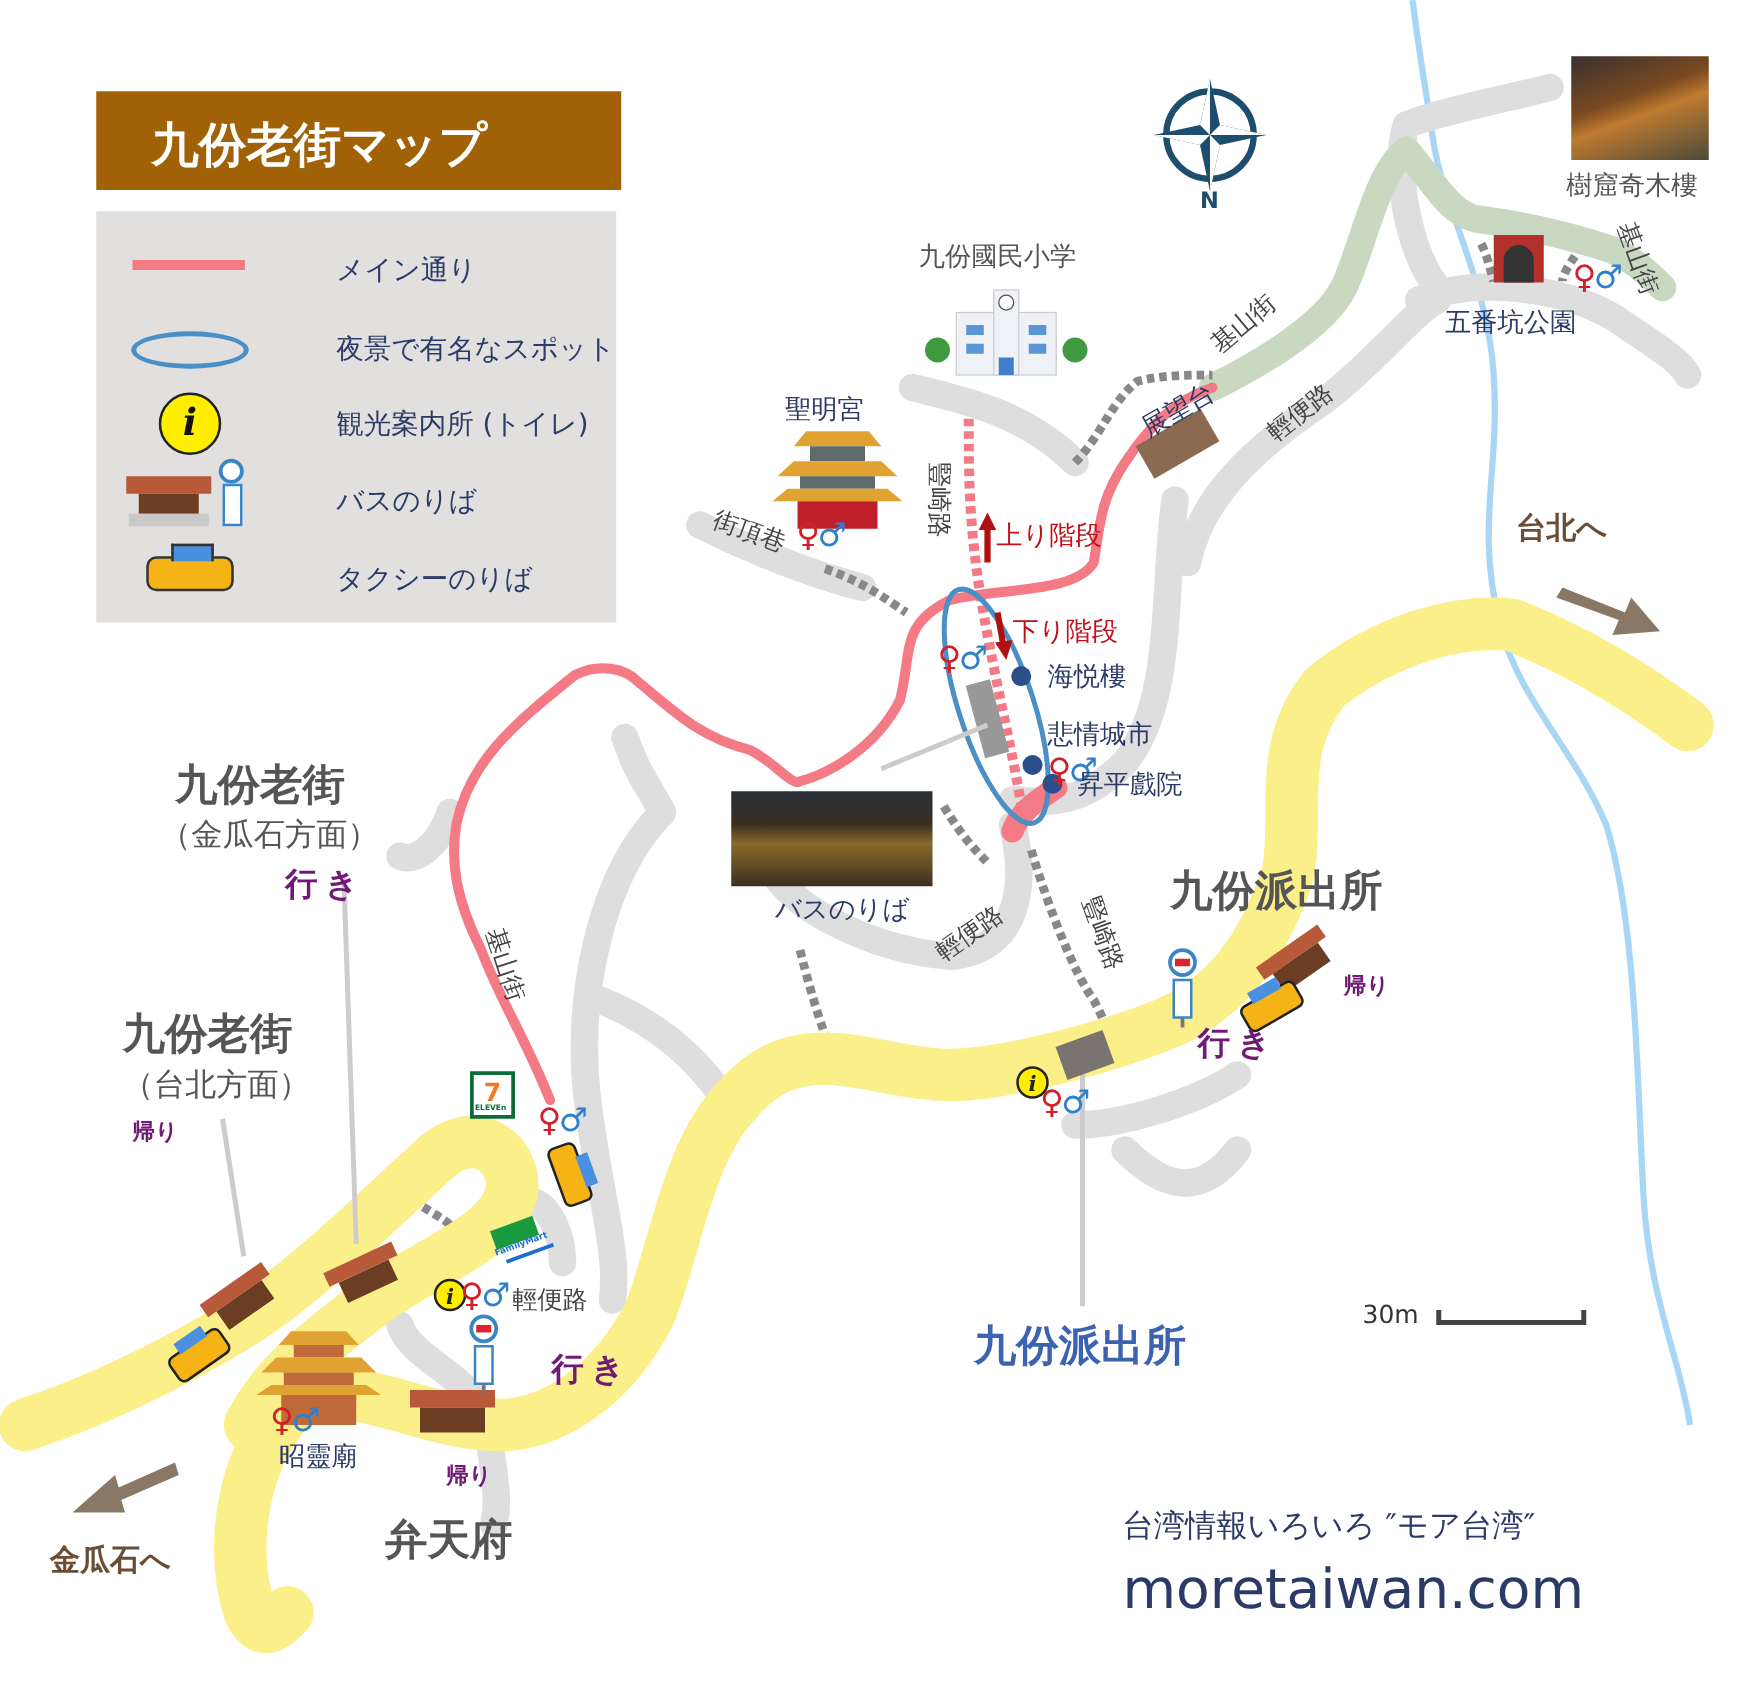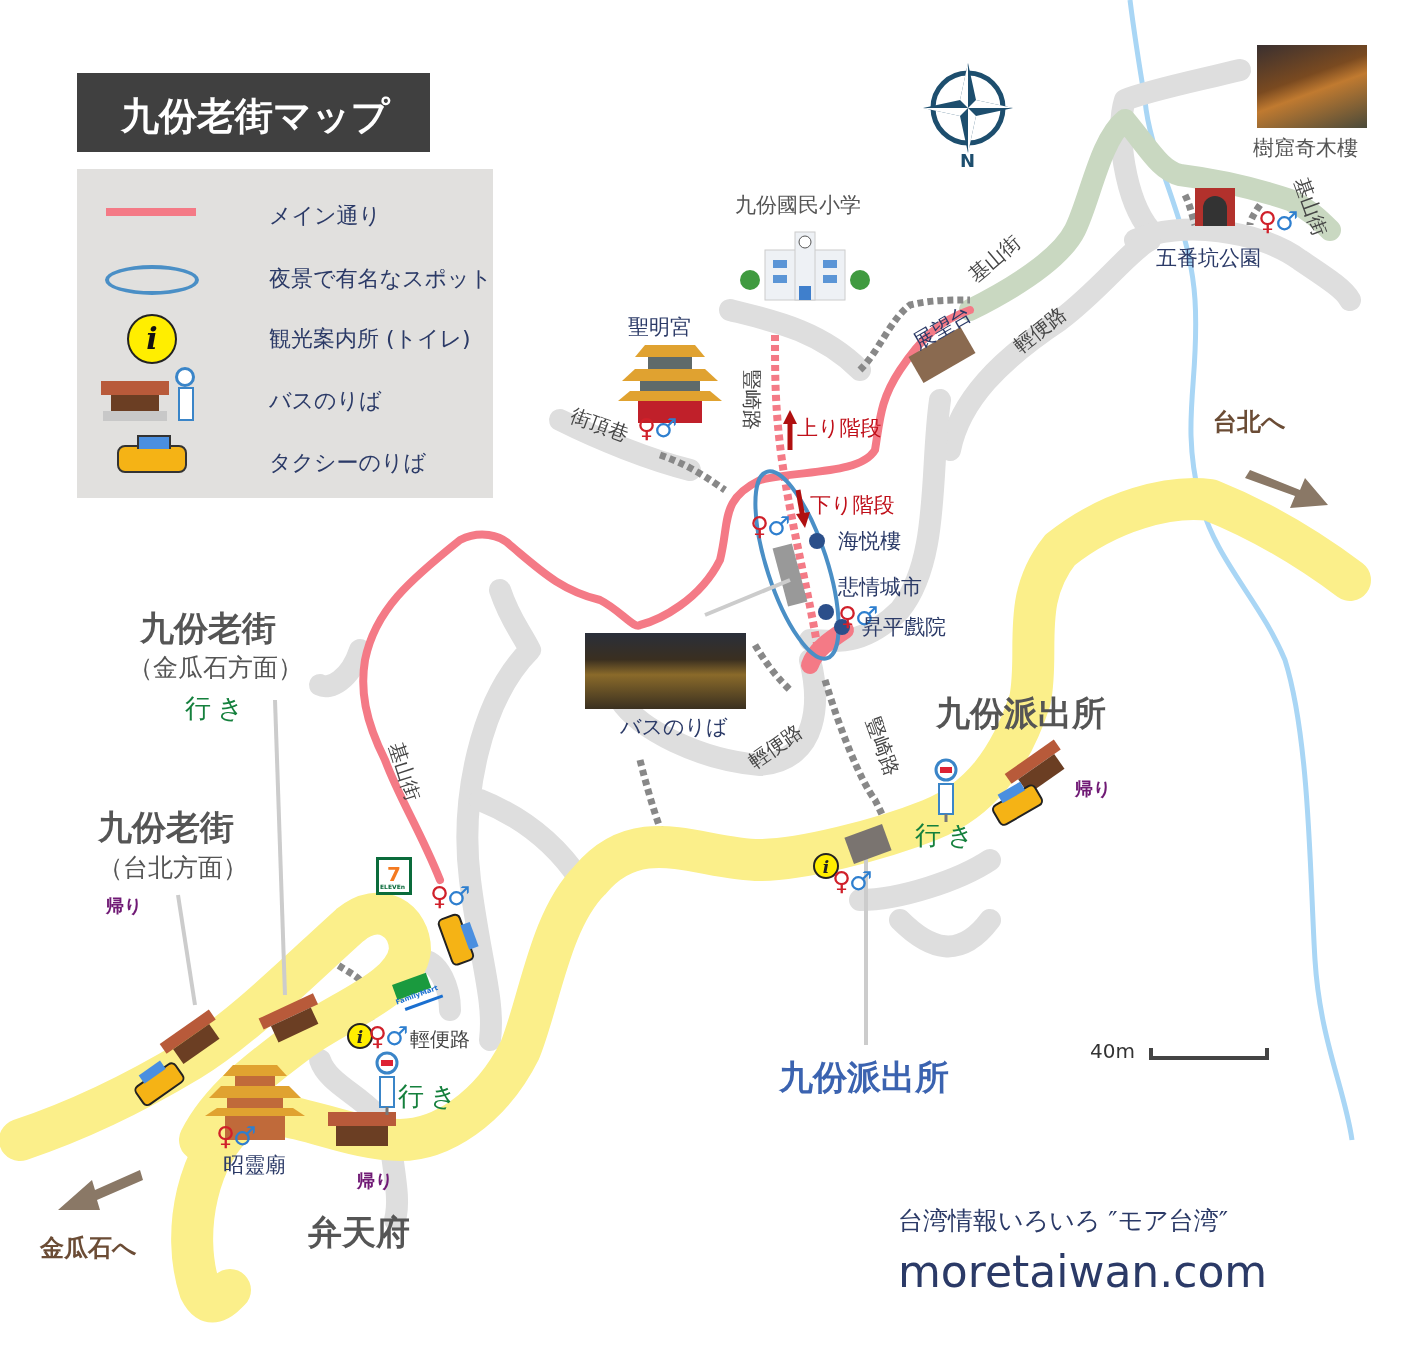--- a/index.html
+++ b/index.html
@@ -5,25 +5,25 @@
   html, body { margin:0; padding:0; background:#ffffff; }
   body { width:1411px; height:1345px; position:relative; overflow:hidden; font-family:"DejaVu Sans", sans-serif; }
   #map { position:absolute; left:0; top:0; width:1411px; height:1345px; }
   .lbl { position:absolute; white-space:nowrap; line-height:1; }
   .navy { color:#2b3a67; }
   .gray { color:#555555; }
   .place-sm { font-size:21px; }
   .street { font-size:20px; color:#444; }
   .big { font-size:34px; font-weight:bold; color:#555; }
   .sub { font-size:25px; color:#555; }
-  .go { font-size:26px; font-weight:normal; color:#15803d; letter-spacing:6px; }
+  .go { font-size:26px; font-weight:bold; color:#701a75; letter-spacing:6px;margin-left:43px; }
   .ret { font-size:18px; font-weight:bold; color:#701a75; }
   .dir { font-size:24px; font-weight:bold; color:#6b4c35; }
   .red { color:#c0101a; font-size:21px; }
-  #title-box { position:absolute; left:77px; top:73px; width:353px; height:79px; background:#404040; }
+  #title-box { position:absolute; left:77px; top:73px; width:420px; height:79px; background:#a16207; }
   #title-box span { position:absolute; left:44px; top:18px; font-size:38px; font-weight:bold; color:#fff; }
   #legend { position:absolute; left:77px; top:169px; width:416px; height:329px; background:#e1e0de; }
   .legend-item { position:absolute; left:144px; font-size:22px; color:#2b3a67;margin-left:48px; }
   .photo { position:absolute; border:0; }
 </style>
 </head>
 <body>
 
 <svg id="map" viewBox="0 0 1411 1345" xmlns="http://www.w3.org/2000/svg">
 
@@ -298,16 +298,16 @@
 <div class="lbl ret" style="left:357px;top:1172px">帰り</div>
 
 <div class="lbl dir" style="left:1213px;top:410px">台北へ</div>
 <div class="lbl dir" style="left:40px;top:1236px">金瓜石へ</div>
 
 <div class="lbl" style="left:960px;top:152px;font-weight:bold;font-size:18px;color:#1d4e6e">N</div>
 
 <div class="lbl" style="left:380px;top:884px;font-size:6px;color:#0a6b3b;font-weight:bold">ELEVEn</div>
 <div class="lbl" style="left:395px;top:1000px;font-size:7px;color:#1a6fd0;font-weight:bold;transform:rotate(-20deg);transform-origin:left top">FamilyMart</div>
 
-<div class="lbl" style="left:1090px;top:1041px;font-size:20px;color:#333">40m</div>
+<div class="lbl" style="left:1090px;top:1041px;font-size:20px;color:#333">30m</div>
 
 <div class="lbl navy" style="left:898px;top:1208px;font-size:25px">台湾情報いろいろ ″モア台湾″</div>
 <div class="lbl navy" style="left:898px;top:1250px;font-size:44px">moretaiwan.com</div>
 
 </body></html>

